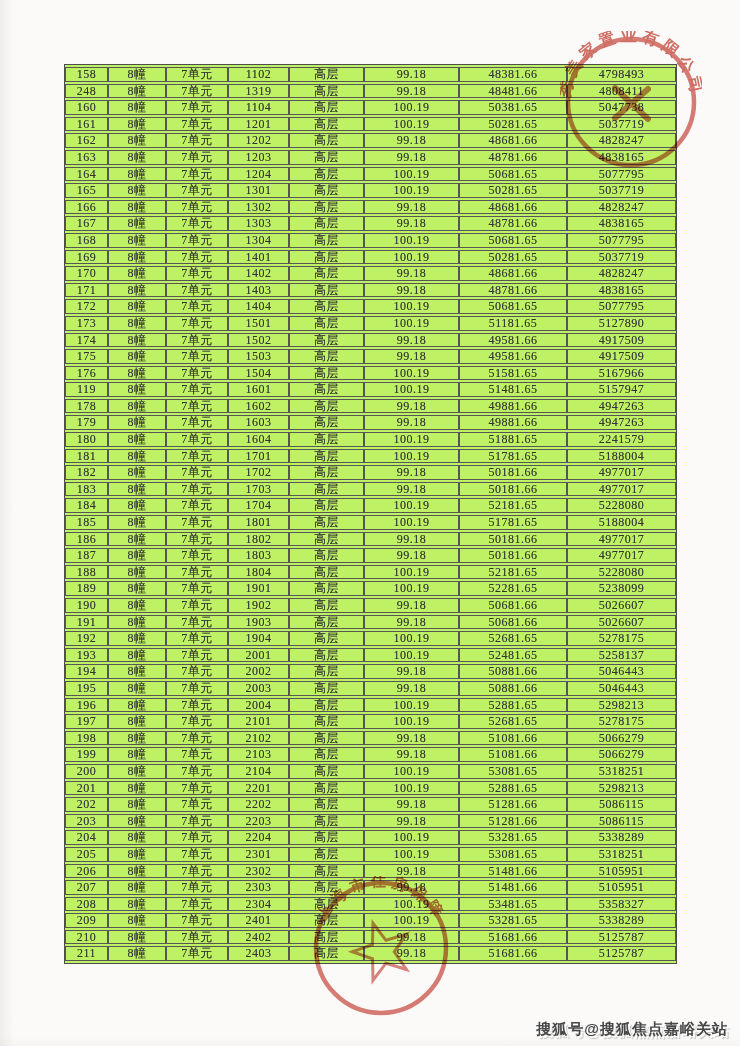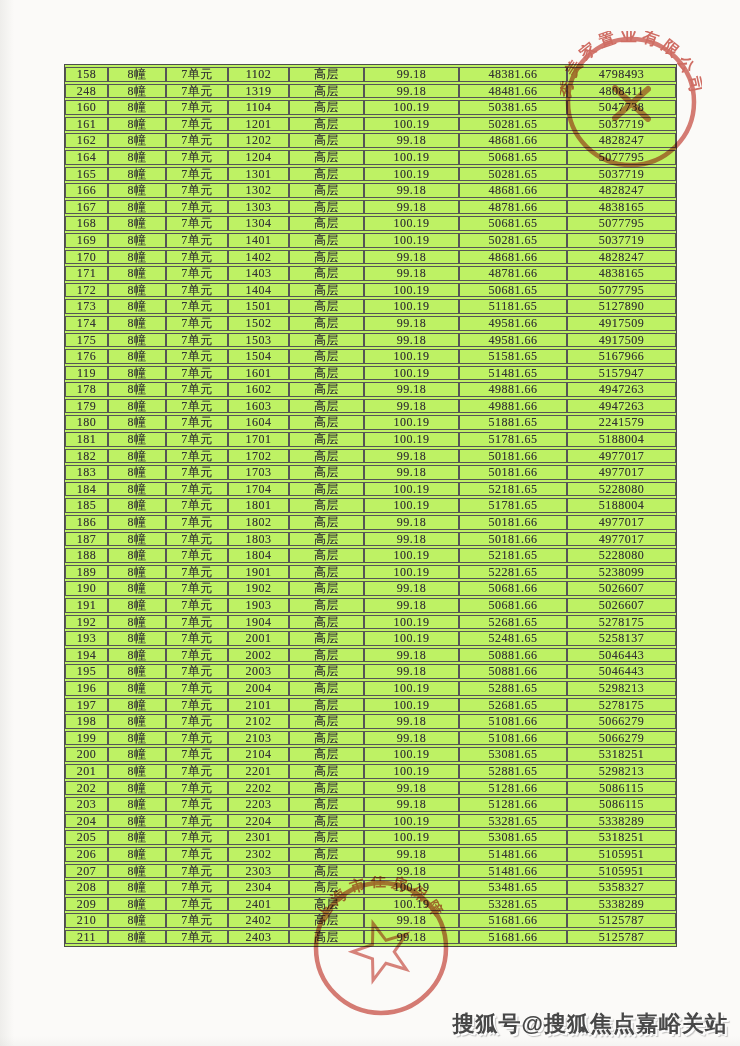--- a/index.html
+++ b/index.html
@@ -57,21 +57,21 @@
   }
   .stamp-top   { left: 560px; top: 31px;  filter: blur(0.4px); }
   .stamp-bottom{ left: 309px; top: 876px; filter: blur(0.4px); }
 
   .watermark {
     position: absolute;
     right: 12px;
     bottom: 7px;
     font-family: "Liberation Sans", "DejaVu Sans", sans-serif;
     font-weight: bold;
-    font-size: 22px;
+    font-size: 15px;
     letter-spacing: 1px;
     color: #474747;
     text-shadow: 2px 2px 0 rgba(255,255,255,0.95), 3px 3px 1px rgba(90,90,90,0.35);
     z-index: 6;
   }
 </style>
 </head>
 <body>
 
 <div class="page-sheet"></div>
@@ -130,20 +130,30 @@
       </tr>
       <tr>
         <td>162</td>
         <td>8幢</td>
         <td>7单元</td>
         <td>1202</td>
         <td>高层</td>
         <td>99.18</td>
         <td>48681.66</td>
         <td>4828247</td>
+      </tr>
+      <tr>
+        <td>163</td>
+        <td>8幢</td>
+        <td>7单元</td>
+        <td>1203</td>
+        <td>高层</td>
+        <td>99.18</td>
+        <td>48781.66</td>
+        <td>4838165</td>
       </tr>
       <tr>
         <td>164</td>
         <td>8幢</td>
         <td>7单元</td>
         <td>1204</td>
         <td>高层</td>
         <td>100.19</td>
         <td>50681.65</td>
         <td>5077795</td>

